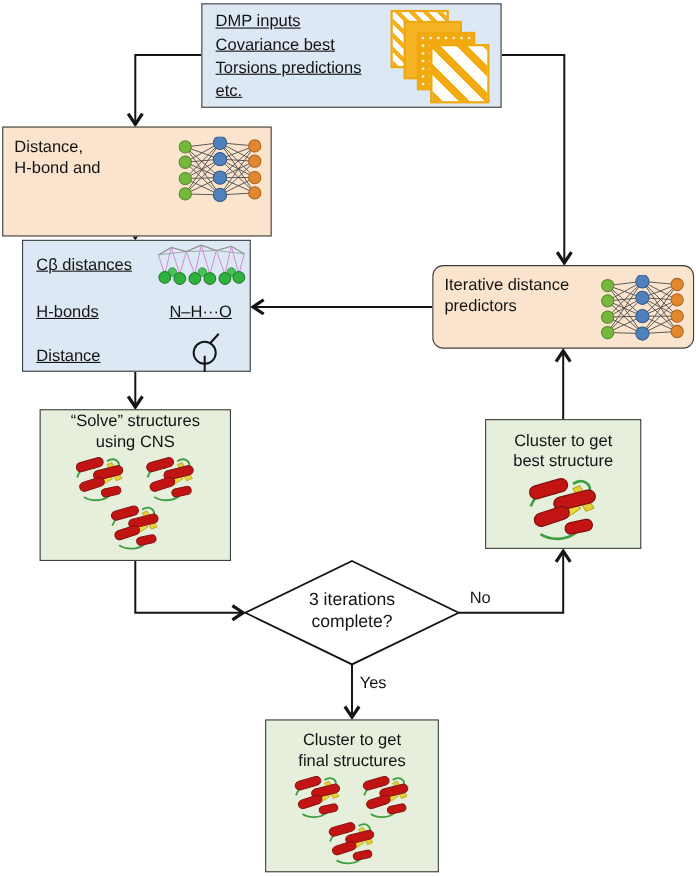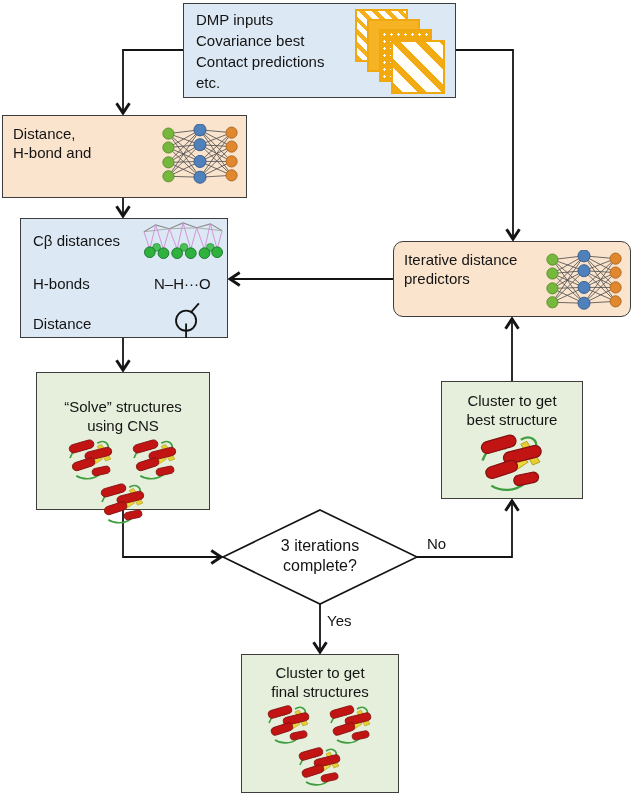--- a/index.html
+++ b/index.html
@@ -5,21 +5,21 @@
   html,body { margin:0; padding:0; background:#ffffff; }
   .stage {
     position:relative; width:633px; height:797px; background:#ffffff;
     font-family:"Liberation Sans", sans-serif; color:#141414; overflow:hidden;
   }
   .wires { position:absolute; left:0; top:0; width:633px; height:797px; pointer-events:none; }
   .box { position:absolute; box-sizing:border-box; border:1.6px solid #3d3d3d; }
   .blue  { background:#dce8f4; }
   .peach { background:#fbe4cd; }
   .green { background:#e5efdc; }
-  .txt { font-size:15px; line-height:21px; color:#141414; }
+  .txt { font-size:15px; line-height:21px; color:#141414;text-decoration:underline; }
   .txt-sm { font-size:15px; line-height:19px; }
   .center { text-align:center; }
   .abs { position:absolute; }
 
   
   .stack { position:absolute; right:10px; top:5px; width:90px; height:85px; }
   .sq { position:absolute; width:53px; height:53px; box-sizing:border-box; border:2px solid #efa80f; }
   .sq1 { left:0;    top:0;    background:repeating-linear-gradient(45deg,#f6b01c 0 4px,#ffffff 4px 9px); }
   .sq2 { left:12px; top:10px; background:#f6b424; }
   .sq3 { left:24px; top:20px; background-color:#f2a90e;
@@ -165,32 +165,32 @@
       <path d="M456,50 H513 V239" marker-end="url(#chev)"></path>
       <path d="M320,604 V652" marker-end="url(#chev)"></path>
     </g>
     <polygon points="320,510 417,557 320,604 223,557" fill="#ffffff" stroke="#141414" stroke-width="1.6"></polygon>
   </svg>
 
   <div class="box blue" style="left:183px; top:3px; width:273px; height:95px;">
     <div class="txt abs" style="left:12px; top:5px;">
       <div>DMP inputs</div>
       <div>Covariance best</div>
-      <div>Contact predictions</div>
+      <div>Torsions predictions</div>
       <div>etc.</div>
     </div>
     <div class="stack">
       <div class="sq sq1"></div>
       <div class="sq sq2"></div>
       <div class="sq sq3"></div>
       <div class="sq sq4"></div>
     </div>
   </div>
 
-  <div class="box peach" style="left:2px; top:115px; width:245px; height:83px;">
+  <div class="box peach" style="left:2px; top:115px; width:245px; height:100px;">
     <div class="txt-sm abs" style="left:10px; top:8px;">
       <div>Distance,</div>
       <div>H-bond and</div>
     </div>
     <svg class="nn" width="78" height="60">
         <use href="#nnet"></use>
       </svg>
   </div>
 
   <div class="box blue" style="left:20px; top:218px; width:208px; height:120px;">
@@ -200,21 +200,21 @@
       </svg>
     <div class="txt abs" style="left:12px; top:54px;">H-bonds</div>
     <div class="txt abs" style="left:133px; top:54px;">N–H···O</div>
     <div class="txt abs" style="left:12px; top:94px;">Distance</div>
     <svg class="abs" style="left:152px; top:78px;" width="28" height="42">
         <use href="#phi"></use>
       </svg>
   </div>
 
   <div class="box green" style="left:36px; top:372px; width:174px; height:138px;">
-    <div class="txt-sm center" style="padding-top:24px;">
+    <div class="txt-sm center" style="padding-top:0;">
       <div>“Solve” structures</div>
       <div>using CNS</div>
     </div>
     <div class="proteins-col" style="margin-top:2px;">
       <div class="proteins-row">
         <svg width="60" height="44">
             <use href="#protein"></use>
           </svg>
         <svg width="60" height="44">
             <use href="#protein"></use>

